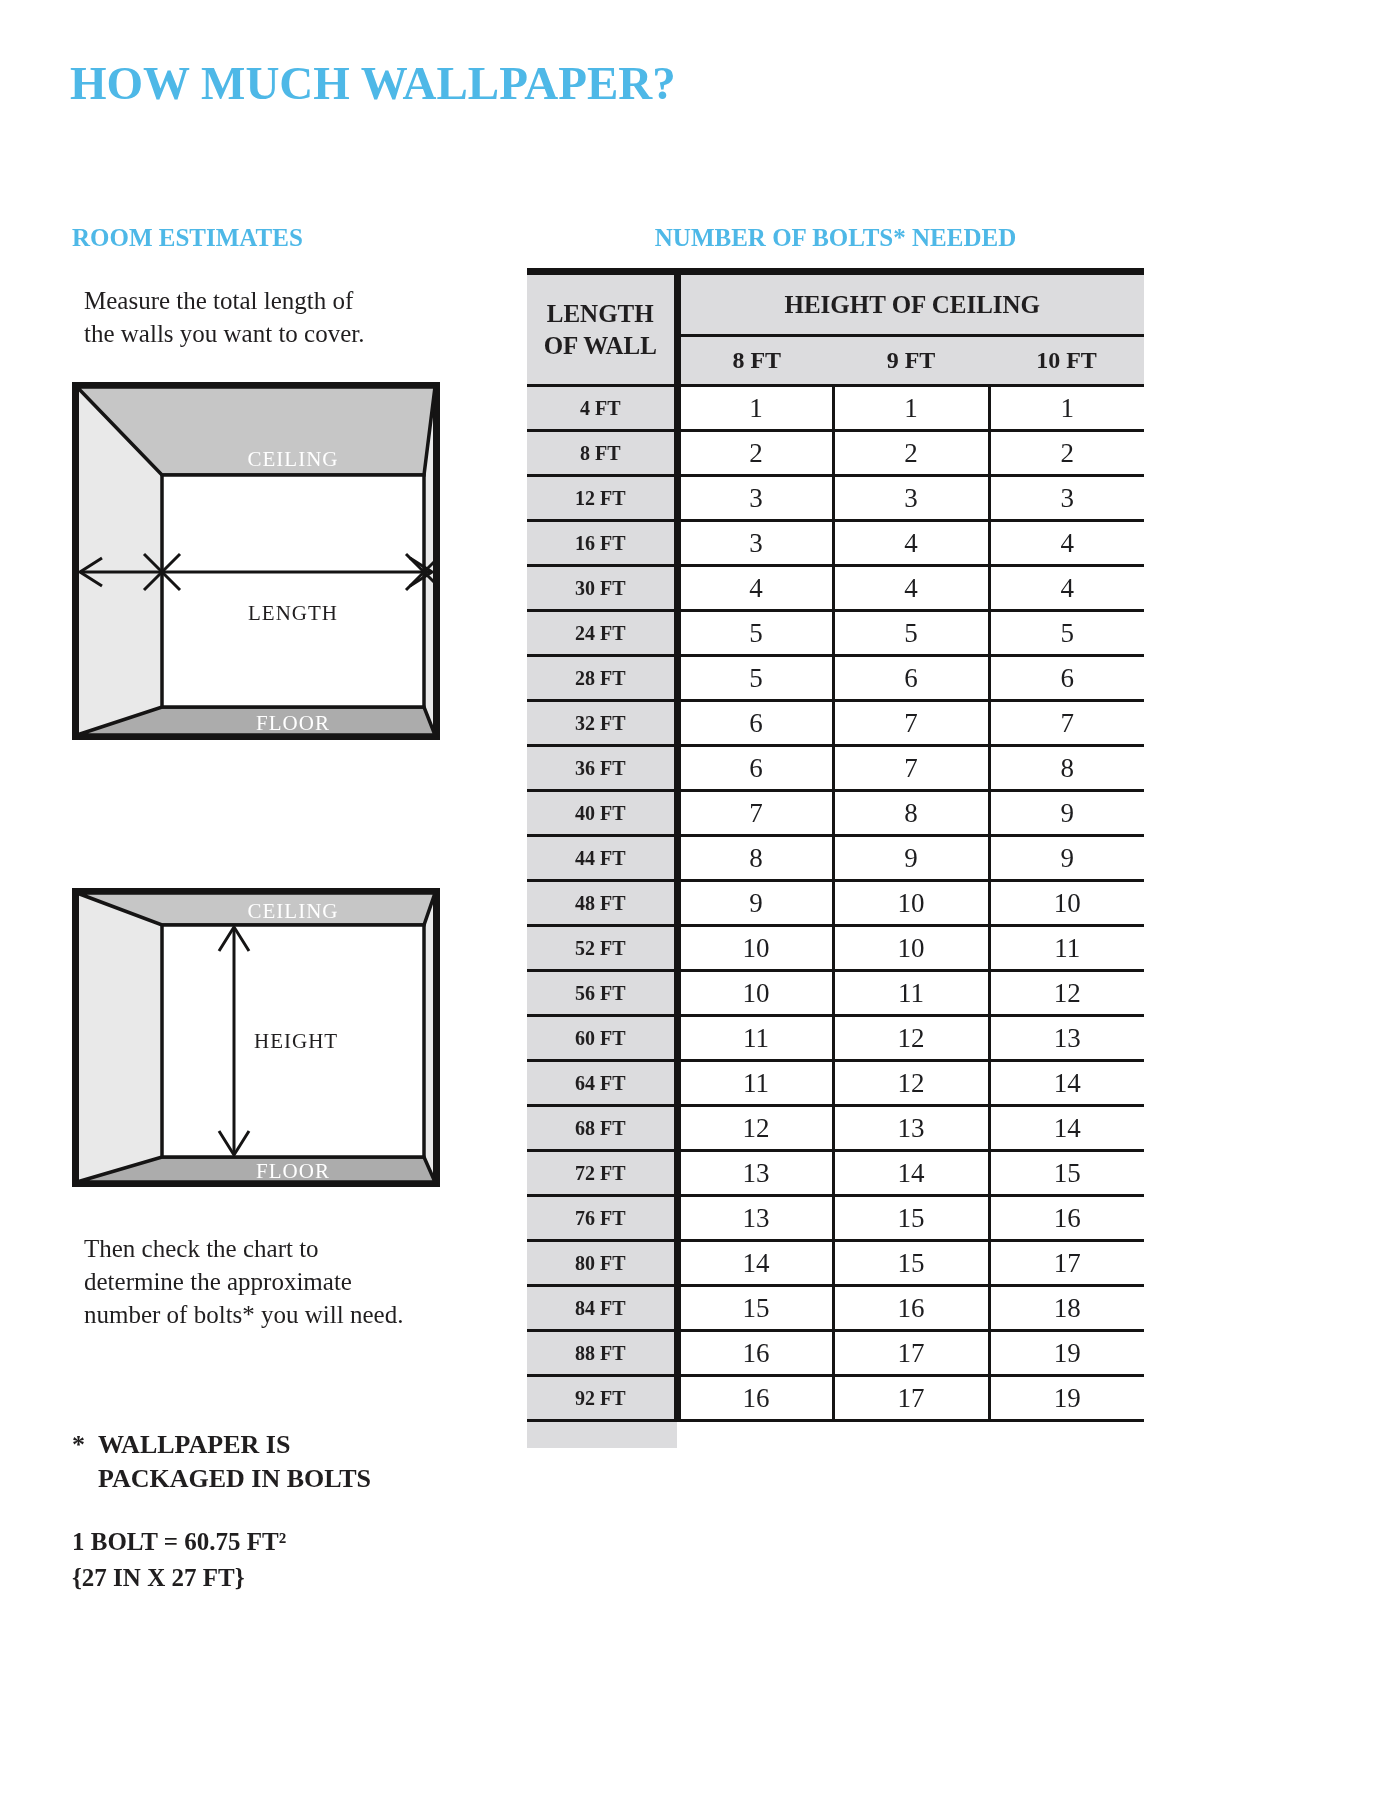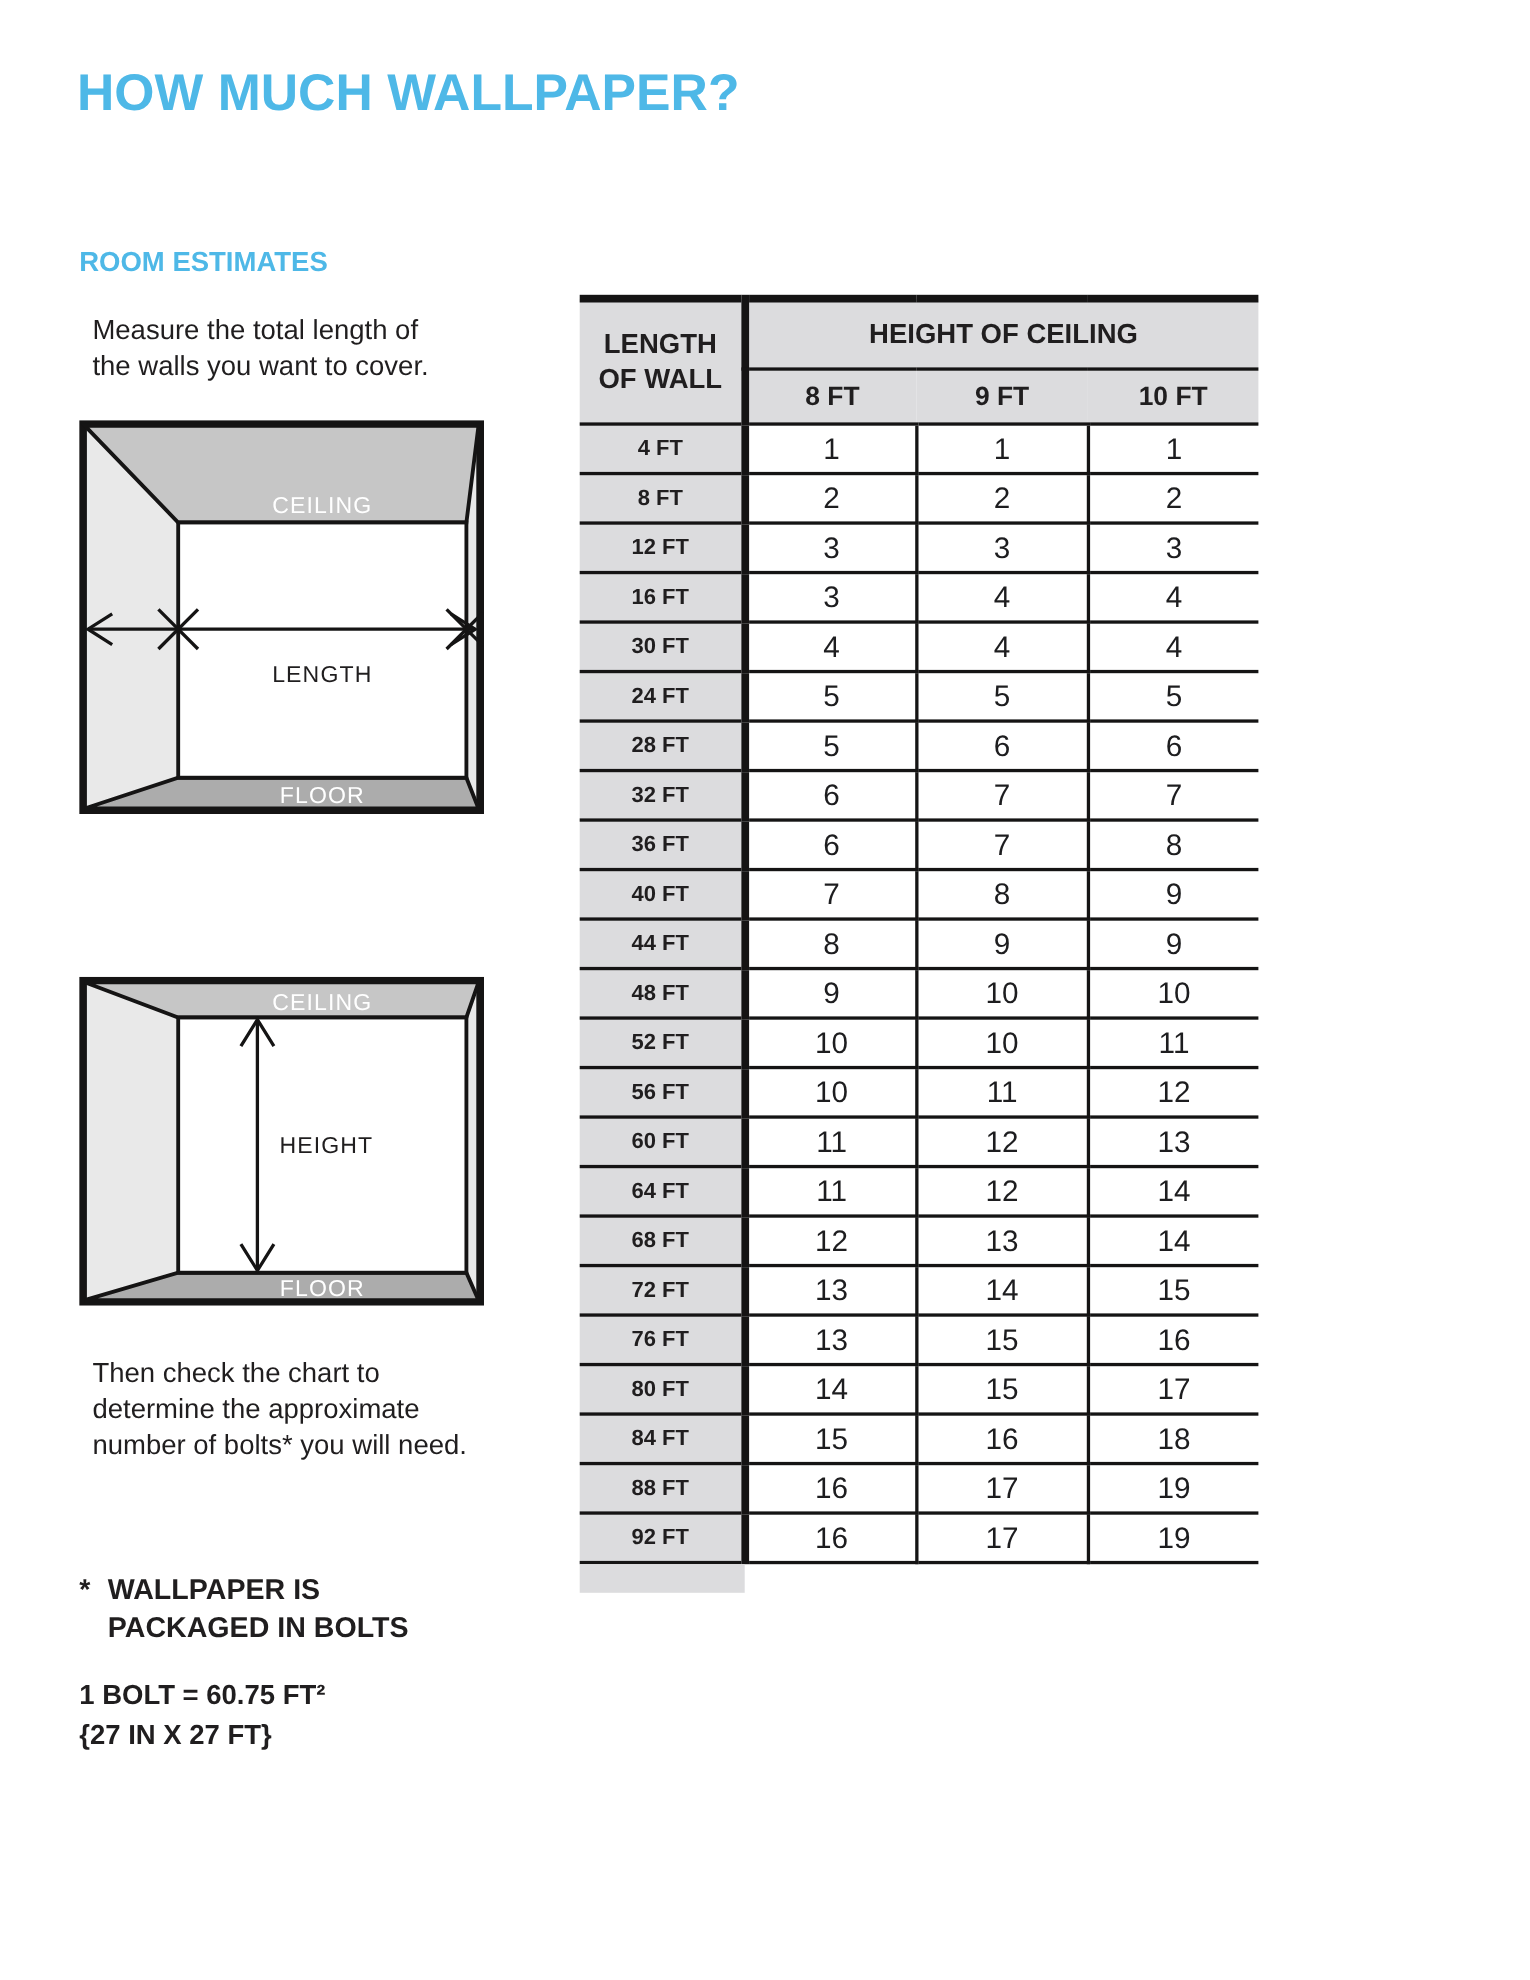--- a/index.html
+++ b/index.html
@@ -8,21 +8,21 @@
     --cell-gray:#DCDCDE;
     --ceiling-gray:#C6C6C6;
     --floor-gray:#ACACAC;
     --wall-gray:#E9E9E9;
     --text-dark:#201E1F;
   }
   *{margin:0;padding:0;box-sizing:border-box;}
   html,body{background:#ffffff;}
   .page{
     position:relative;width:1391px;height:1777px;background:#ffffff;overflow:hidden;
-    font-family:Liberation Sans, sans-serif;color:var(--text-dark);
+    font-family:Liberation Serif, serif;color:var(--text-dark);
   }
   .abs{position:absolute;}
   .page-title{
     left:70px;top:56px;font-size:47px;font-weight:bold;color:var(--accent-blue);
     letter-spacing:0;white-space:nowrap;
   }
   .section-heading{
     font-size:25px;font-weight:bold;color:var(--accent-blue);white-space:nowrap;
   }
   .room-heading{left:72px;top:224px;}
@@ -136,20 +136,21 @@
       <span style="display:block">WALLPAPER IS</span>
       <span style="display:block">PACKAGED IN BOLTS</span>
     </span>
   </div>
 
   <div class="abs bolt-note">
     <div>1 BOLT = 60.75 FT²</div>
     <div>{27 IN X 27 FT}</div>
   </div>
 
+  <div class="abs section-heading chart-heading">NUMBER OF BOLTS* NEEDED</div>
 
   <div class="abs table-wrap">
     <table>
       <colgroup>
         <col style="width:150px">
           <col style="width:156px">
           <col style="width:156px">
           <col style="width:155px">
       </colgroup>
       <thead>

